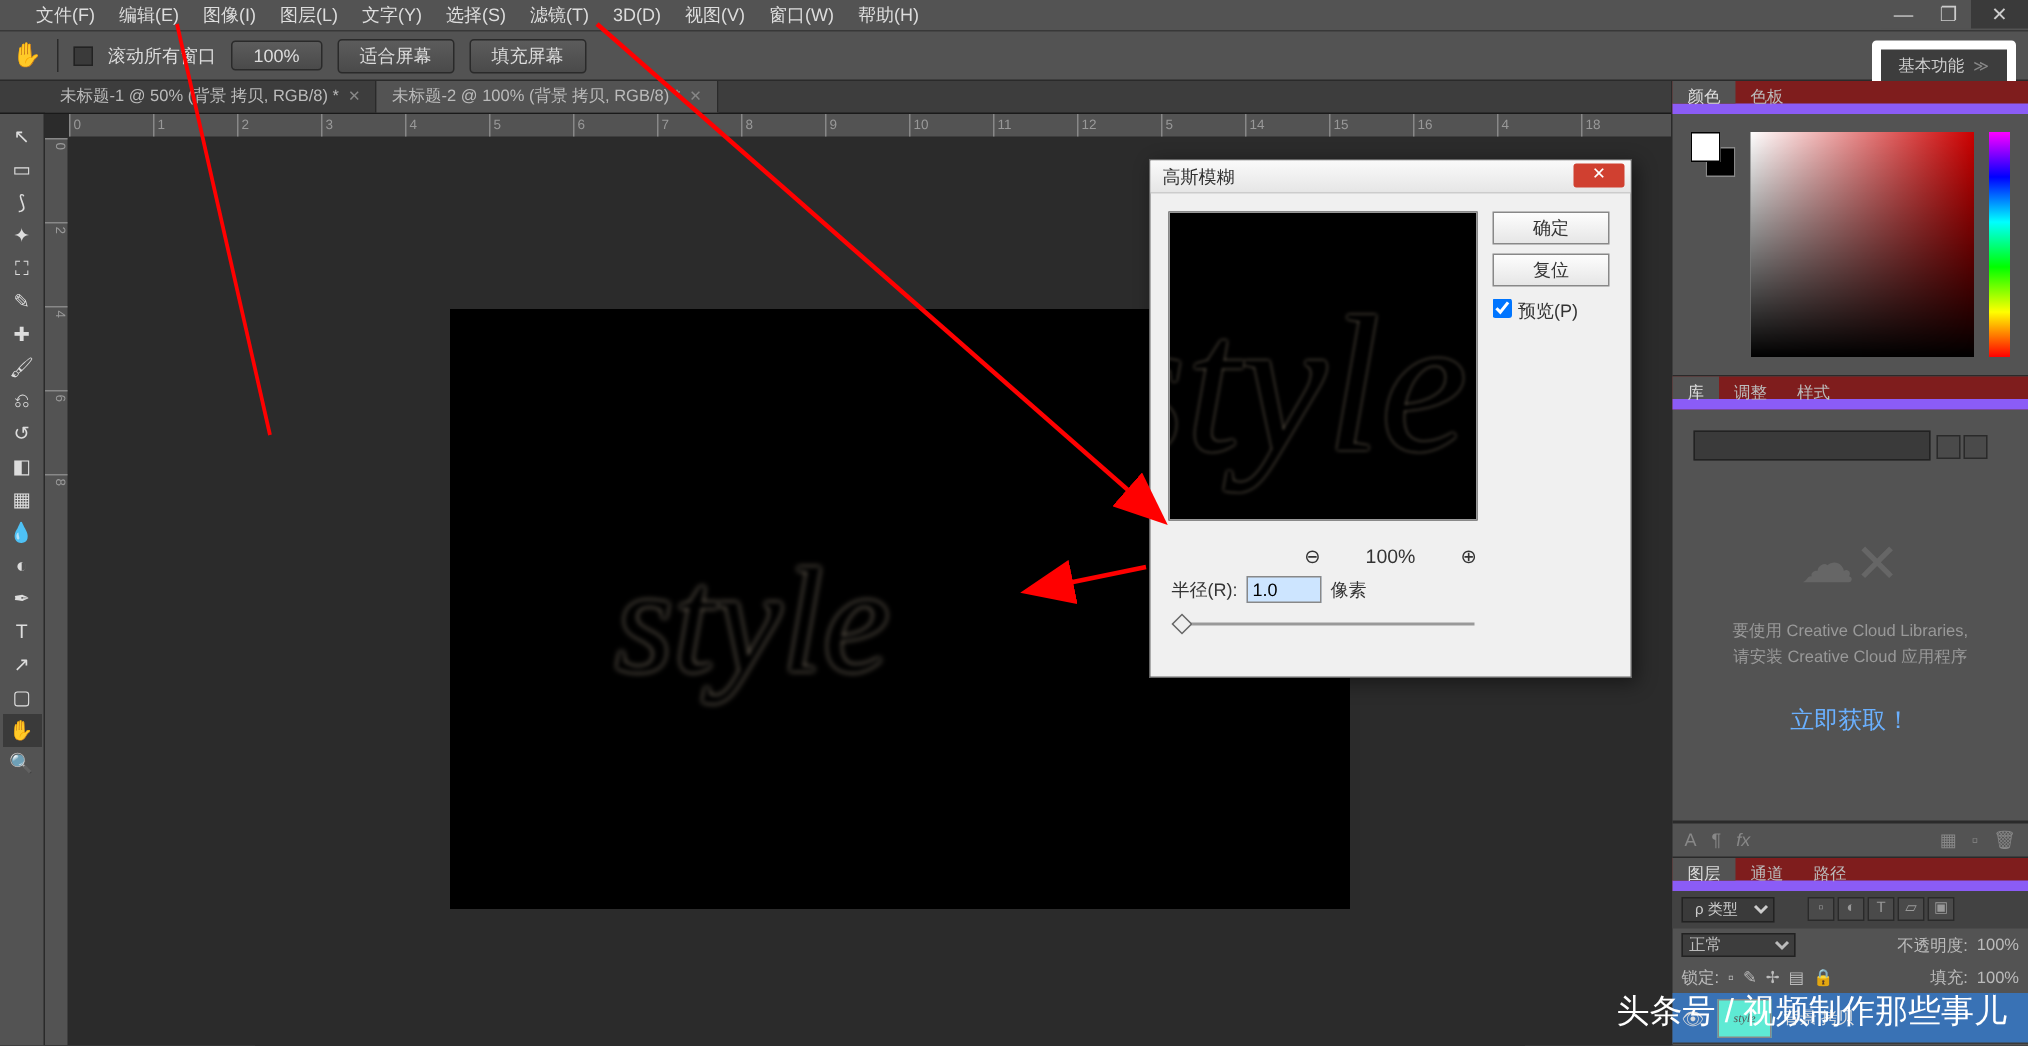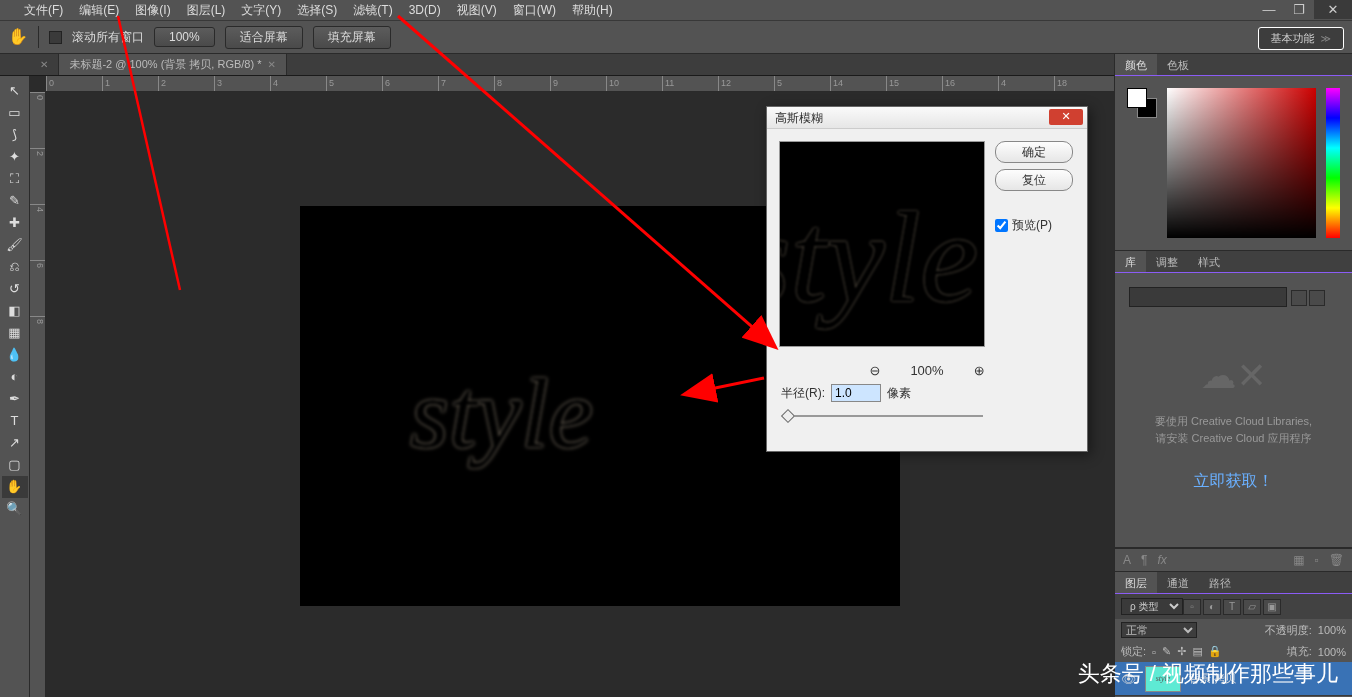--- a/index.html
+++ b/index.html
@@ -8,77 +8,77 @@
 .ps-logo{position:absolute;left:4px;top:1px;width:20px;height:17px;background:#001e36;color:#31a8ff;font-weight:bold;font-size:11px;text-align:center;line-height:17px;border-radius:2px}
 .menubar .menu{padding:0 8px;cursor:pointer;color:#ddd}
 .win-controls{position:absolute;right:0;top:0;display:flex}
 .win-controls div{width:30px;height:19px;text-align:center;line-height:19px;background:#535353;color:#ccc;font-size:13px;cursor:pointer}
 .win-controls .close{background:#3a3a3a;width:38px}
 .optbar{height:34px;background:#535353;border-top:1px solid #383838;border-bottom:1px solid #2a2a2a;display:flex;align-items:center;padding:0 8px;gap:10px}
 .hand-icon{width:20px;height:20px;color:#ddd;font-size:16px}
 .sep{width:1px;height:22px;background:#2a2a2a}
 .cb{width:13px;height:13px;background:#3a3a3a;border:1px solid #222}
 .opt-btn{padding:2px 14px;background:linear-gradient(#5c5c5c,#4a4a4a);border:1px solid #2a2a2a;border-radius:3px;color:#ddd;cursor:pointer}
-.basic-fn{position:absolute;right:8px;top:27px;padding:3px 12px;background:#3d3d3d;border:1px solid #ffffff;border-radius:3px;color:#ccc;font-size:11px;cursor:pointer}
+.basic-fn{position:absolute;right:8px;top:27px;padding:3px 12px;background:#3d3d3d;border:6px solid #ffffff;border-radius:3px;color:#ccc;font-size:11px;cursor:pointer}
 .basic-fn::after{content:"≫";margin-left:6px;font-size:10px;color:#888}
 .tabbar{height:22px;background:#3d3d3d;display:flex;padding-left:30px;border-bottom:1px solid #1a1a1a}
 .tab{padding:0 10px;line-height:21px;color:#bbb;font-size:11px;background:#3d3d3d;border-right:1px solid #2a2a2a;cursor:pointer;display:flex;align-items:center;gap:6px}
 .tab.active{background:#535353}
 .tab .x{color:#888;font-size:10px}
 .workspace{position:absolute;left:0;top:76px;right:238px;bottom:0;background:#2b2b2b;display:flex}
 .tools{width:30px;background:#535353;border-right:1px solid #2a2a2a;display:flex;flex-direction:column;padding-top:4px}
 .tool{width:26px;height:22px;margin:0 auto;text-align:center;line-height:22px;color:#ddd;font-size:13px;cursor:pointer}
 .tool.sel{background:#3a3a3a}
 .canvas-area{flex:1;position:relative;background:#2b2b2b;overflow:hidden}
 .ruler-h{position:absolute;left:16px;right:0;top:0;height:16px;background:#535353;border-bottom:1px solid #2a2a2a;display:flex;color:#999;font-size:9px}
 .ruler-v{position:absolute;left:0;top:16px;bottom:0;width:16px;background:#535353;border-right:1px solid #2a2a2a;color:#999;font-size:9px;display:flex;flex-direction:column}
 .ruler-h span{width:56px;text-align:left;padding-left:2px;border-left:1px solid #888;line-height:15px}
 .ruler-v span{height:56px;writing-mode:vertical-rl;padding-top:2px;border-top:1px solid #888}
 .canvas{position:absolute;left:270px;top:130px;width:600px;height:400px;background:#000}
 .style-text{position:absolute;font-family:'Brush Script MT',cursive;font-style:italic;color:#000;filter:blur(1.5px);text-shadow:0 0 3px #b0a088,0 0 1px #999}
 .style-main{left:380px;top:280px;font-size:100px}
 .rightpanel{position:absolute;right:0;top:54px;width:238px;bottom:0;background:#535353;border-left:1px solid #2a2a2a}
 .panel-section{border-bottom:1px solid #2a2a2a}
-.panel-tabs{display:flex;background:#404040;border-bottom:1px solid #8b5cf6;height:22px}
+.panel-tabs{display:flex;background:#7f1d1d;border-bottom:7px solid #8b5cf6;height:22px}
 .panel-tab{padding:0 10px;line-height:22px;font-size:11px;color:#bbb;cursor:pointer}
 .panel-tab.active{background:#535353;color:#ddd}
 .color-picker{padding:12px;display:flex;gap:10px;align-items:flex-start}
 .fg-bg{width:30px;height:30px;position:relative}
 .fg{width:20px;height:20px;background:#fff;border:1px solid #000;position:absolute}
 .bg{width:20px;height:20px;background:#000;border:1px solid #888;position:absolute;right:0;bottom:0}
 .color-field{width:150px;height:150px;background:linear-gradient(to top,#000,transparent),linear-gradient(to right,#fff,#c00);position:relative}
 .hue-bar{width:14px;height:150px;background:linear-gradient(#f0f,#00f,#0ff,#0f0,#ff0,#f00)}
 .lib-section{padding:14px}
 .lib-dd{width:158px;background:#3a3a3a;border:1px solid #222;height:20px;color:#888;padding:0 6px;font-size:11px}
 .lib-msg{text-align:center;padding:40px 16px;color:#999;font-size:11px;line-height:1.6}
 .lib-icon{font-size:36px;color:#666;margin-bottom:8px}
 .lib-link{color:#6ab0ff;margin-top:20px;display:inline-block;cursor:pointer;font-size:16px}
 .layers-section .panel-tabs{}
-.layers-filter{display:flex;padding:4px 6px;gap:0;align-items:flex-end;background:#424242}
+.layers-filter{display:flex;padding:4px 6px;gap:22px;align-items:flex-start;background:#424242}
 .layers-filter select{background:#3a3a3a;border:1px solid #222;color:#ccc;font-size:10px;padding:1px 4px;width:62px}
 .fbtn{width:18px;height:16px;border:1px solid #2a2a2a;background:#4a4a4a;color:#999;font-size:10px;text-align:center;line-height:14px;cursor:pointer}
 .layers-opts{display:flex;padding:3px 6px;gap:6px;align-items:center;font-size:11px;color:#bbb}
 .layers-opts select{background:#3d3d3d;border:1px solid #222;color:#bbb;font-size:11px;width:76px}
 .layers-lock{display:flex;padding:3px 6px;gap:6px;align-items:center;font-size:11px;color:#bbb}
 .layer-row{display:flex;align-items:center;padding:4px 6px;gap:8px;height:34px;border-bottom:1px solid #3a3a3a;cursor:pointer}
 .layer-row.active{background:#3972b5}
 .eye{width:16px;color:#ddd}
 .thumb{width:36px;height:26px;background:#5eead4;border:1px solid #888;font-family:cursive;font-size:8px;color:#555;text-align:center;line-height:24px;font-style:italic}
 .layer-name{font-size:11px;color:#ddd;flex:1}
 .layer-name.it{}
 .lock{color:#bbb;font-size:11px}
 .dialog{position:absolute;left:766px;top:106px;width:322px;height:346px;background:#f0f0f0;border:1px solid #666;box-shadow:3px 3px 12px rgba(0,0,0,.45)}
 .dlg-title{height:22px;background:linear-gradient(#fafafa,#e6e6e6);border-bottom:1px solid #ccc;line-height:22px;padding:0 8px;font-size:12px;color:#333;position:relative}
 .dlg-close{position:absolute;right:4px;top:2px;width:34px;height:16px;background:#d04030;color:#fff;text-align:center;line-height:15px;border-radius:2px;cursor:pointer;font-size:11px}
 .dlg-body{padding:12px;display:flex;gap:10px}
 .preview{width:206px;height:206px;background:#000;border:1px solid #999;position:relative;overflow:hidden}
 .style-prev{position:absolute;left:-40px;top:40px;font-size:130px;font-family:'Brush Script MT',cursive;font-style:italic;color:#000;filter:blur(1px);text-shadow:0 0 2px #b0a088}
 .dlg-right{display:flex;flex-direction:column;gap:6px}
-.dlg-btn{width:78px;height:22px;background:linear-gradient(#fdfdfd,#e6e6e6);border:1px solid #888;border-radius:10px;font-size:12px;color:#333;cursor:pointer}
-.dlg-cb{display:flex;align-items:center;gap:4px;font-size:12px;color:#333;margin-top:20px}
+.dlg-btn{width:78px;height:22px;background:linear-gradient(#fdfdfd,#e6e6e6);border:1px solid #888;border-radius:0;font-size:12px;color:#333;cursor:pointer}
+.dlg-cb{display:flex;align-items:flex-start;gap:4px;font-size:12px;color:#333;margin-top:2px}
 .dlg-zoom{display:flex;justify-content:center;align-items:center;gap:30px;padding:4px 0;color:#333;font-size:13px}
 .dlg-fields{padding:2px 14px;font-size:12px;color:#333;display:flex;align-items:center;gap:6px}
 .dlg-fields input{width:50px;border:1px solid #888;font-size:12px;padding:1px 3px;background:#cde5ff}
 .dlg-slider{margin:6px 14px;height:6px;position:relative}
 .dlg-slider .track{height:2px;background:#999;width:196px;position:absolute;top:5px;left:6px}
 .dlg-slider .thumb-s{width:10px;height:10px;background:#eee;border:1px solid #666;position:absolute;top:1px;left:2px;transform:rotate(45deg)}
 .arrow{position:absolute;pointer-events:none}
 .watermark{position:absolute;right:14px;bottom:8px;font-size:22px;color:#fff;z-index:999}
 .icon-grid{float:right;display:flex;gap:2px;padding:2px 4px 0 0}
 .ig{width:16px;height:16px;border:1px solid #2a2a2a;background:#4a4a4a;cursor:pointer}
@@ -113,20 +113,21 @@
   <div class="cb"></div>
   <span>滚动所有窗口</span>
   <div class="opt-btn">100%</div>
   <div class="opt-btn">适合屏幕</div>
   <div class="opt-btn">填充屏幕</div>
   <div class="basic-fn">基本功能</div>
 </div>
 
 <div class="tabbar">
   <div class="tab">
+      <span>未标题-1 @ 50% (背景 拷贝, RGB/8) *</span>
       <span class="x">✕</span>
     </div>
   <div class="tab active">
       <span>未标题-2 @ 100% (背景 拷贝, RGB/8) *</span>
       <span class="x">✕</span>
     </div>
 </div>
 
 <div class="workspace">
   <div class="tools">

